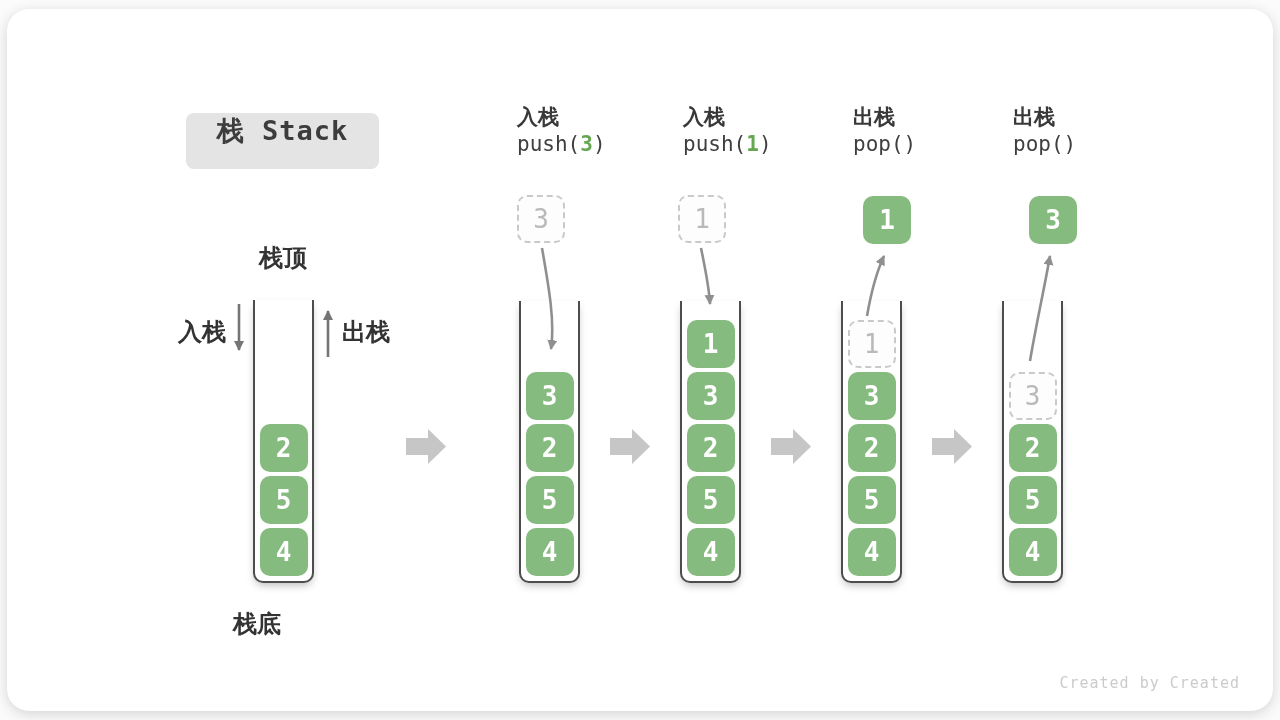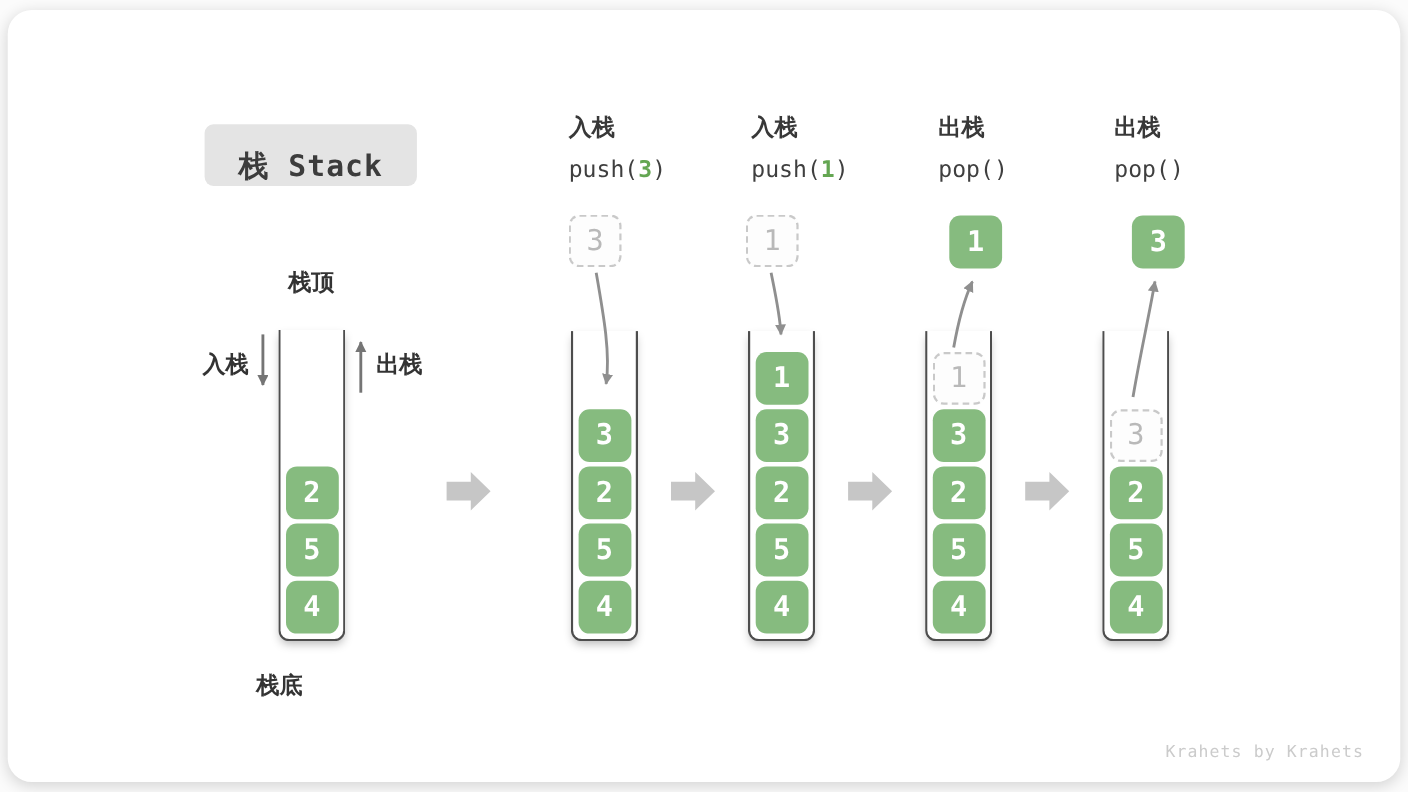--- a/index.html
+++ b/index.html
@@ -11,28 +11,28 @@
     --flow:#8F8F8F;
     --step:#C6C6C6;
     --ink:#333333;
   }
   *{box-sizing:border-box;margin:0;padding:0;}
   html,body{width:1280px;height:720px;background:#fbfbfb;font-family:"Liberation Sans","DejaVu Sans",sans-serif;}
   .canvas{position:relative;width:1280px;height:720px;overflow:hidden;}
   .card{position:absolute;left:7px;top:9px;width:1266px;height:702px;background:#ffffff;
         border-radius:22px;box-shadow:0 3px 14px rgba(0,0,0,0.16);}
   .title-box{position:absolute;left:186px;top:113px;width:193px;height:56px;background:#E4E4E4;
-        border-radius:8px;display:flex;align-items:flex-end;justify-content:center;
+        border-radius:8px;display:flex;align-items:flex-start;justify-content:center;
         font:700 27px "DejaVu Sans Mono","Liberation Mono",monospace;color:#3C3C3C;letter-spacing:1px;}
   .col-header{position:absolute;top:104px;color:#383838;}
   .col-header .cn{font-size:21px;font-weight:700;line-height:26px;}
-  .col-header .code{margin-top:10px;font:500 21px "DejaVu Sans Mono","Liberation Mono",monospace;
+  .col-header .code{margin-top:0;font:500 21px "DejaVu Sans Mono","Liberation Mono",monospace;
         color:#3F3F3F;line-height:28px;white-space:nowrap;}
   .col-header .code .arg{color:var(--arg-green);font-weight:700;}
-  .lbl{position:absolute;font-size:21px;font-weight:700;color:var(--ink);line-height:24px;white-space:nowrap;}
+  .lbl{position:absolute;font-size:24px;font-weight:700;color:var(--ink);line-height:24px;white-space:nowrap;}
   .tube{position:absolute;top:301px;width:61px;height:282px;background:#ffffff;
         border-left:2px solid var(--wall);border-right:2px solid var(--wall);border-bottom:2px solid var(--wall);
         border-radius:0 0 10px 10px;box-shadow:0 4px 9px -2px rgba(0,0,0,0.28);
         display:flex;flex-direction:column;justify-content:flex-end;align-items:center;gap:4px;padding-bottom:5px;}
   .cell{flex:0 0 48px;width:48px;height:48px;border-radius:10px;background:var(--green);color:#ffffff;
         display:flex;align-items:center;justify-content:center;
         font:600 26px "DejaVu Sans Mono","Liberation Mono",monospace;}
   .cell.dashed{background:#FDFDFD;border:2px dashed var(--dash);color:var(--dash-text);font-weight:500;}
   .float-box{position:absolute;width:48px;height:48px;border-radius:10px;display:flex;align-items:center;
         justify-content:center;font:600 26px "DejaVu Sans Mono","Liberation Mono",monospace;}
@@ -128,14 +128,14 @@
     <path d="M542,248 C549,288 555,322 551,349" stroke="#8F8F8F" stroke-width="2.6" fill="none" marker-end="url(#ah)"></path>
     <path d="M701,248 C705,268 709,286 710,304" stroke="#8F8F8F" stroke-width="2.6" fill="none" marker-end="url(#ah)"></path>
     <path d="M867,316 C871,293 877,271 884,256" stroke="#8F8F8F" stroke-width="2.6" fill="none" marker-end="url(#ah)"></path>
     <path d="M1030,361 C1036,325 1044,290 1050,256" stroke="#8F8F8F" stroke-width="2.6" fill="none" marker-end="url(#ah)"></path>
     <path fill="#C6C6C6" d="M406,438 h22 v-9 l18,17.5 l-18,17.5 v-9 h-22 z"></path>
     <path fill="#C6C6C6" transform="translate(204,0)" d="M406,438 h22 v-9 l18,17.5 l-18,17.5 v-9 h-22 z"></path>
     <path fill="#C6C6C6" transform="translate(365,0)" d="M406,438 h22 v-9 l18,17.5 l-18,17.5 v-9 h-22 z"></path>
     <path fill="#C6C6C6" transform="translate(526,0)" d="M406,438 h22 v-9 l18,17.5 l-18,17.5 v-9 h-22 z"></path>
   </svg>
 
-  <div class="watermark">Krahets by Krahets</div>
+  <div class="watermark">Created by Created</div>
 </div>
 
 </body></html>

